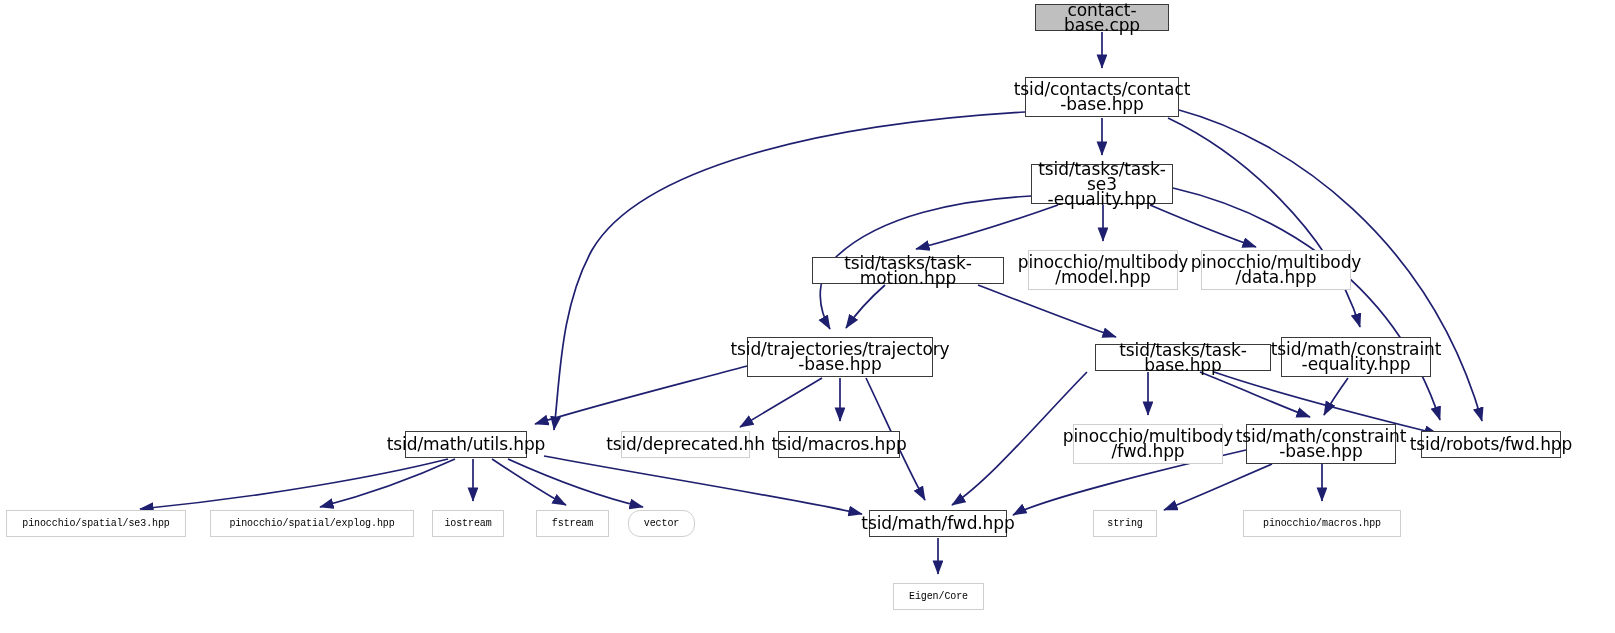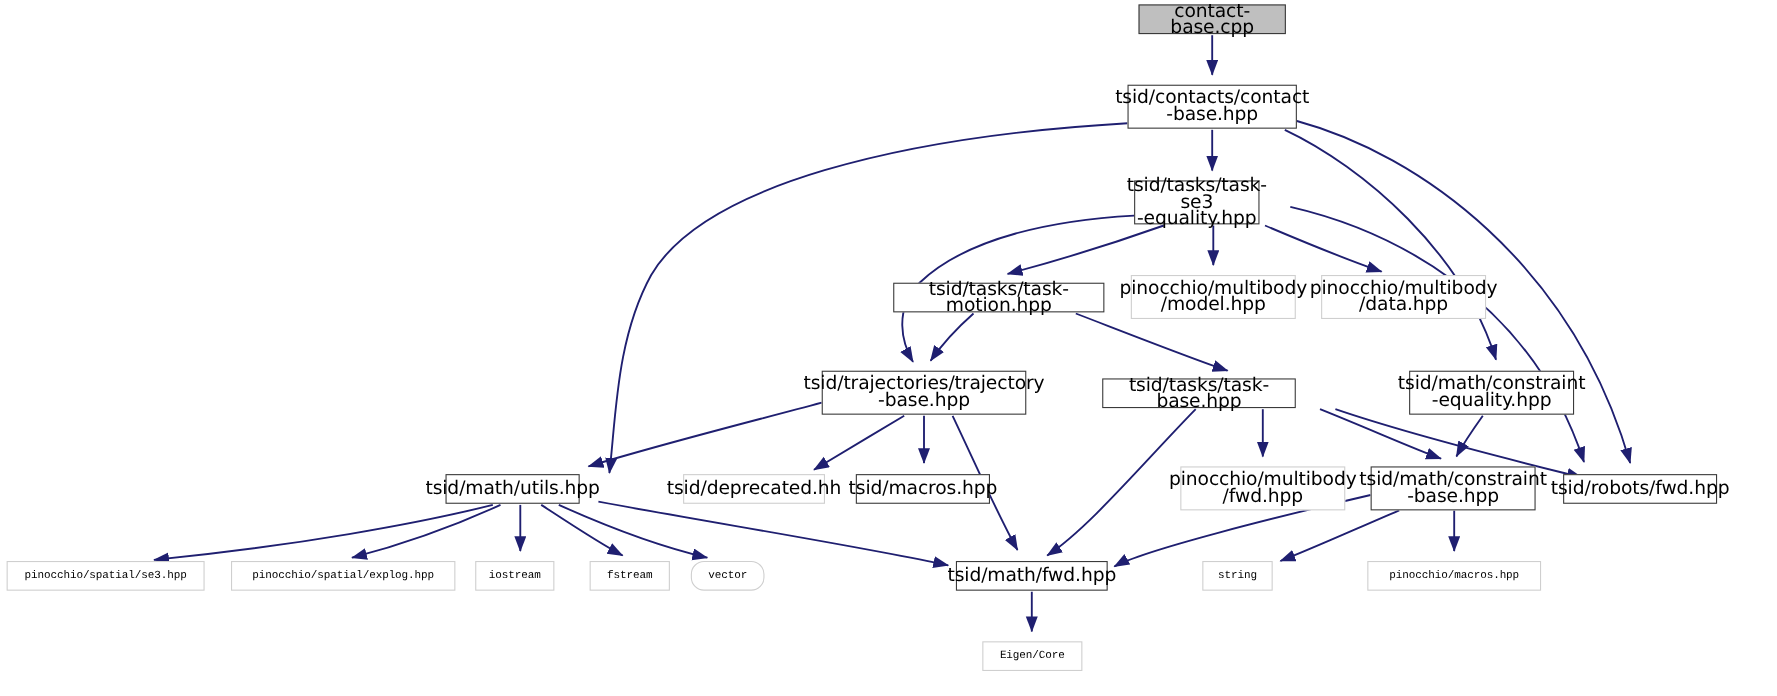--- a/index.html
+++ b/index.html
@@ -99,35 +99,35 @@
 
       <path d="M938,538 L938,574"></path>
     </g>
   </svg>
 
   <div class="node root" style="left:1035px;top:4px;width:134px;height:27px;">contact-base.cpp</div>
 
   <div class="node solid" style="left:1025px;top:77px;width:154px;height:40px;">tsid/contacts/contact
 -base.hpp</div>
 
-  <div class="node solid" style="left:1031px;top:164px;width:114px;height:40px;">tsid/tasks/task-se3
+  <div class="node solid" style="left:1031px;top:164px;width:142px;height:40px;">tsid/tasks/task-se3
 -equality.hpp</div>
 
   <div class="node solid" style="left:812px;top:257px;width:192px;height:27px;">tsid/tasks/task-motion.hpp</div>
 
   <div class="node leaf" style="left:1028px;top:250px;width:150px;height:40px;">pinocchio/multibody
 /model.hpp</div>
 
   <div class="node leaf" style="left:1201px;top:250px;width:150px;height:40px;">pinocchio/multibody
 /data.hpp</div>
 
   <div class="node solid" style="left:747px;top:337px;width:186px;height:40px;">tsid/trajectories/trajectory
 -base.hpp</div>
 
-  <div class="node solid" style="left:1002px;top:344px;width:176px;height:27px;">tsid/tasks/task-base.hpp</div>
+  <div class="node solid" style="left:1095px;top:344px;width:176px;height:27px;">tsid/tasks/task-base.hpp</div>
 
   <div class="node solid" style="left:1281px;top:337px;width:150px;height:40px;">tsid/math/constraint
 -equality.hpp</div>
 
   <div class="node solid" style="left:405px;top:431px;width:122px;height:27px;">tsid/math/utils.hpp</div>
 
   <div class="node leaf" style="left:621px;top:431px;width:129px;height:27px;">tsid/deprecated.hh</div>
 
   <div class="node solid" style="left:778px;top:431px;width:122px;height:27px;">tsid/macros.hpp</div>
 

